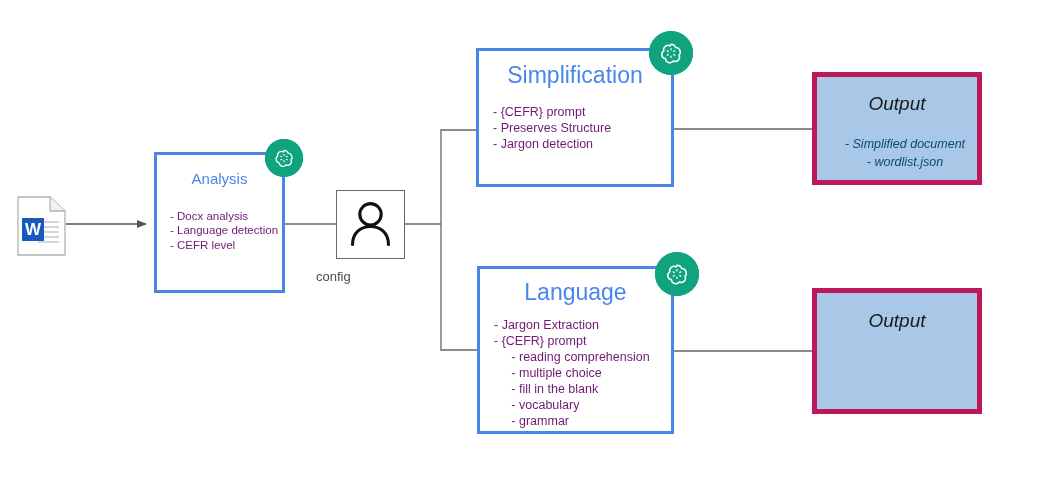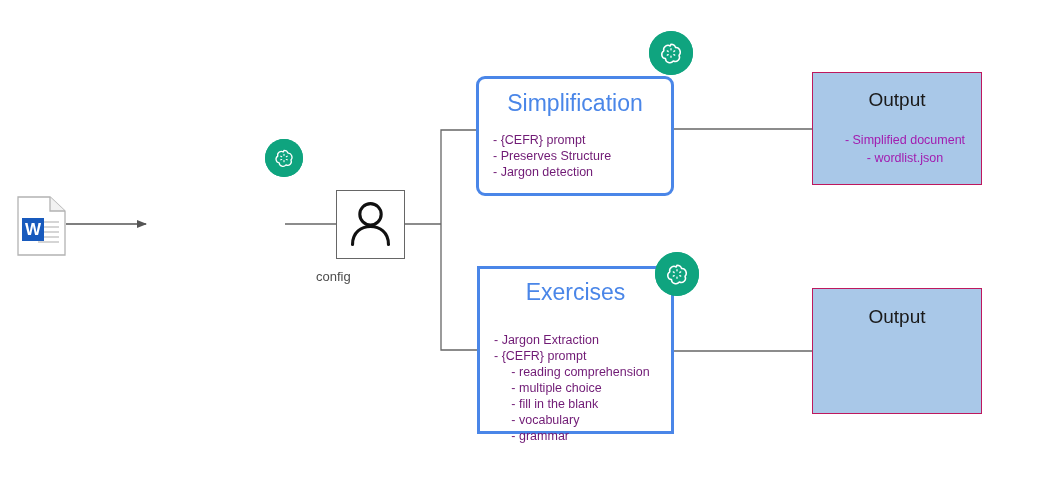--- a/index.html
+++ b/index.html
@@ -40,42 +40,43 @@
     white-space: pre;
     line-height: 1.27;
   }
 
   
   #analysis-box { left: 154px; top: 152px; width: 131px; height: 141px; }
   #analysis-box .title { font-size: 15px; margin-top: 16px; }
   #analysis-box .body { font-size: 11.5px; margin-top: 21px; margin-left: 13px; }
 
   
-  #simplification-box { left: 476px; top: 76px; width: 198px; height: 120px; border-radius: 9px; }
+  #simplification-box { left: 476px; top: 48px; width: 198px; height: 139px; }
   #simplification-box .title { font-size: 23px; margin-top: 12px; }
   #simplification-box .body { font-size: 12.5px; margin-top: 17px; margin-left: 14px; }
 
   
   #exercises-box { left: 477px; top: 266px; width: 197px; height: 168px; }
   #exercises-box .title { font-size: 23px; margin-top: 11px; }
-  #exercises-box .body { font-size: 12.5px; margin-top: 28px; margin-left: 14px; }
+  #exercises-box .body { font-size: 12.5px; margin-top: 13px; margin-left: 14px; }
 
   
   .out {
     background: #a9c8e8;
-    border: 1px solid #be185d;
+    border: 5px solid #be185d;
     text-align: center;
+    font-style: italic;
   }
   .out .title {
     color: #1a1a1a;
     font-size: 19px;
     line-height: 1.1;
   }
   .out .body {
-    color: #a21caf;
+    color: #0c4a6e;
     font-size: 12.5px;
     line-height: 1.45;
     white-space: pre;
     padding-left: 16px;
   }
   #output-simplification { left: 812px; top: 72px; width: 170px; height: 113px; }
   #output-simplification .title { margin-top: 17px; }
   #output-simplification .body { margin-top: 20px; }
   #output-exercises { left: 812px; top: 288px; width: 170px; height: 126px; }
   #output-exercises .title { margin-top: 18px; }
@@ -151,20 +152,26 @@
         <line x1="21" y1="31" x2="42" y2="31"></line>
         <line x1="21" y1="36" x2="42" y2="36"></line>
         <line x1="21" y1="41" x2="42" y2="41"></line>
         <line x1="21" y1="46" x2="42" y2="46"></line>
       </g>
       <rect x="5" y="22" width="22" height="23" fill="#185abd"></rect>
       <text x="16" y="39" text-anchor="middle" fill="#ffffff" font-family="Liberation Sans, sans-serif" font-size="17" font-weight="bold">W</text>
     </svg>
   </div>
 
+  <div class="node proc" id="analysis-box">
+    <div class="title">Analysis</div>
+    <div class="body">- Docx analysis
+- Language detection
+- CEFR level</div>
+  </div>
   <div class="badge" id="badge-analysis">
     <svg width="38" height="38" viewBox="0 0 40 40" xmlns="http://www.w3.org/2000/svg">
       <circle cx="20" cy="20" r="20" fill="#0fa47f"></circle>
       <g transform="translate(20,20) scale(0.52) translate(-20,-20)">
         <path d="M20,4.5 C24.2,4.5 27.3,7.6 28.0,10.3 C30.8,10.0 34.0,11.8 35.4,14.9
                  C37.0,18.4 35.9,22.0 34.0,24.0 C35.3,26.5 35.0,30.2 32.6,32.6
                  C29.9,35.3 26.3,35.2 24.0,34.0 C22.3,36.2 18.9,37.6 15.6,36.6
                  C12.0,35.5 10.3,32.5 10.3,29.7 C7.6,29.5 4.6,27.3 4.0,24.0
                  C3.3,20.3 5.2,17.5 7.4,16.2 C6.6,13.6 7.6,10.0 10.5,8.0
                  C13.4,6.0 16.7,6.5 18.6,7.8 C19.0,6.6 19.4,5.4 20,4.5 Z" fill="none" stroke="#ffffff" stroke-width="2.6" stroke-linejoin="round" stroke-linecap="round"></path>
@@ -198,21 +205,21 @@
                  C12.0,35.5 10.3,32.5 10.3,29.7 C7.6,29.5 4.6,27.3 4.0,24.0
                  C3.3,20.3 5.2,17.5 7.4,16.2 C6.6,13.6 7.6,10.0 10.5,8.0
                  C13.4,6.0 16.7,6.5 18.6,7.8 C19.0,6.6 19.4,5.4 20,4.5 Z" fill="none" stroke="#ffffff" stroke-width="2.6" stroke-linejoin="round" stroke-linecap="round"></path>
         <path d="M20,12.5 L20,27.5 M13.5,16.3 L26.5,23.7 M13.5,23.7 L26.5,16.3" fill="none" stroke="#ffffff" stroke-width="2.2" stroke-linecap="round"></path>
         <circle cx="20" cy="20" r="4.6" fill="#0fa47f"></circle>
       </g>
     </svg>
   </div>
 
   <div class="node proc" id="exercises-box">
-    <div class="title">Exercises</div>
+    <div class="title">Language</div>
     <div class="body">- Jargon Extraction
 - {CEFR} prompt
      - reading comprehension
      - multiple choice
      - fill in the blank
      - vocabulary
      - grammar</div>
   </div>
   <div class="badge" id="badge-exercises">
     <svg width="44" height="44" viewBox="0 0 40 40" xmlns="http://www.w3.org/2000/svg">

